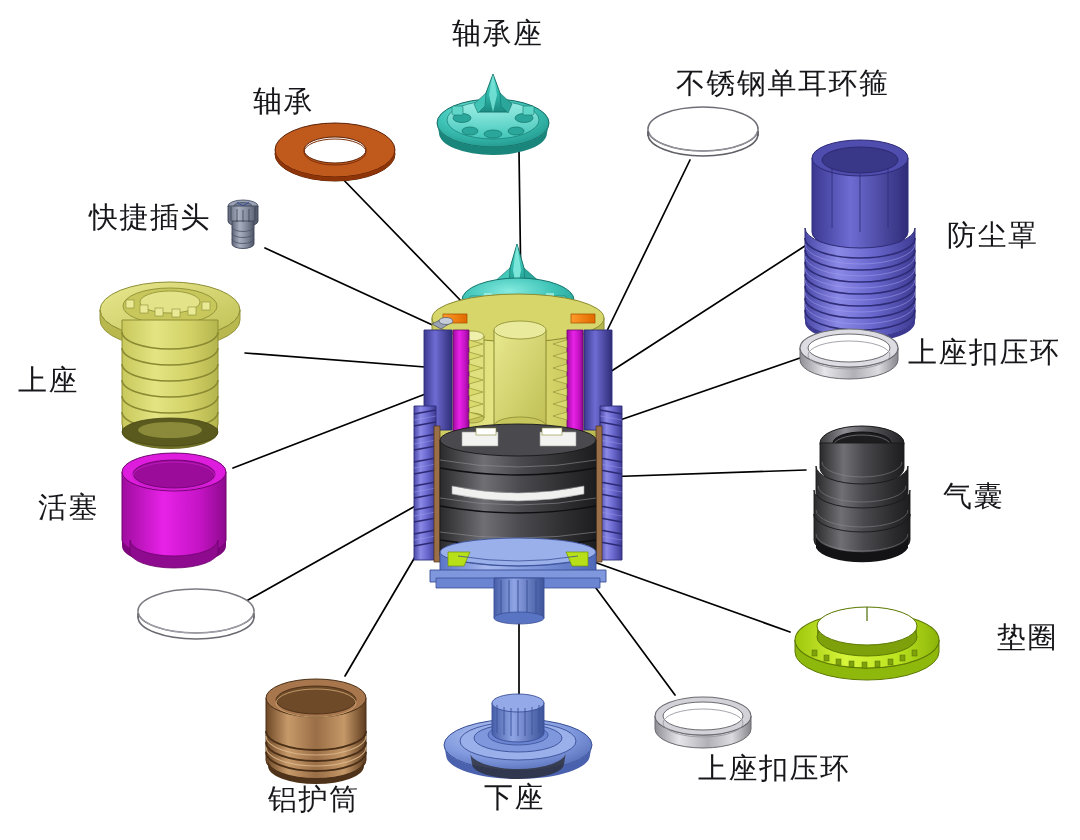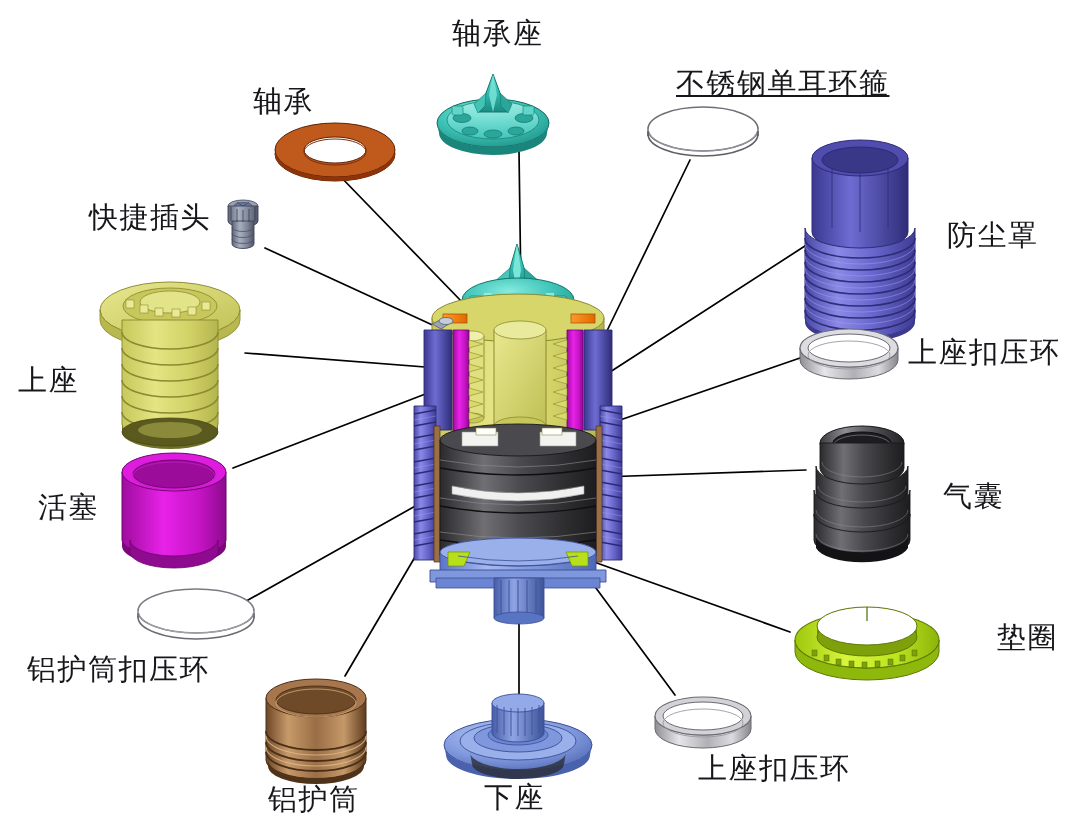--- a/index.html
+++ b/index.html
@@ -563,25 +563,24 @@
         <g fill="none" stroke="#3a4f96" stroke-width="0.8">
           <path d="M458 556 Q518 566 578 556"></path>
           <path d="M466 562 Q518 570 570 562"></path>
         </g>
       </g>
     </g>
   </svg>
 
   <div class="lbl" style="left:452px;top:18px;">轴承座</div>
   <div class="lbl" style="left:253px;top:86px;">轴承</div>
-  <div class="lbl" style="left:676px;top:68px;text-decoration:underline;">不锈钢单耳环箍</div>
+  <div class="lbl" style="left:676px;top:68px;">不锈钢单耳环箍</div>
   <div class="lbl" style="left:89px;top:202px;">快捷插头</div>
   <div class="lbl" style="left:947px;top:220px;">防尘罩</div>
   <div class="lbl" style="left:18px;top:345px;margin-top:20px;">上座</div>
   <div class="lbl" style="left:908px;top:337px;">上座扣压环</div>
   <div class="lbl" style="left:38px;top:492px;">活塞</div>
   <div class="lbl" style="left:943px;top:481px;">气囊</div>
   <div class="lbl" style="left:949px;top:622px;margin-left:48px;">垫圈</div>
-  <div class="lbl" style="left:27px;top:654px;">铝护筒扣压环</div>
   <div class="lbl" style="left:698px;top:753px;">上座扣压环</div>
   <div class="lbl" style="left:268px;top:784px;font-family:Liberation Serif, serif;">铝护筒</div>
   <div class="lbl" style="left:484px;top:782px;">下座</div>
 </div>
 
 </body></html>

